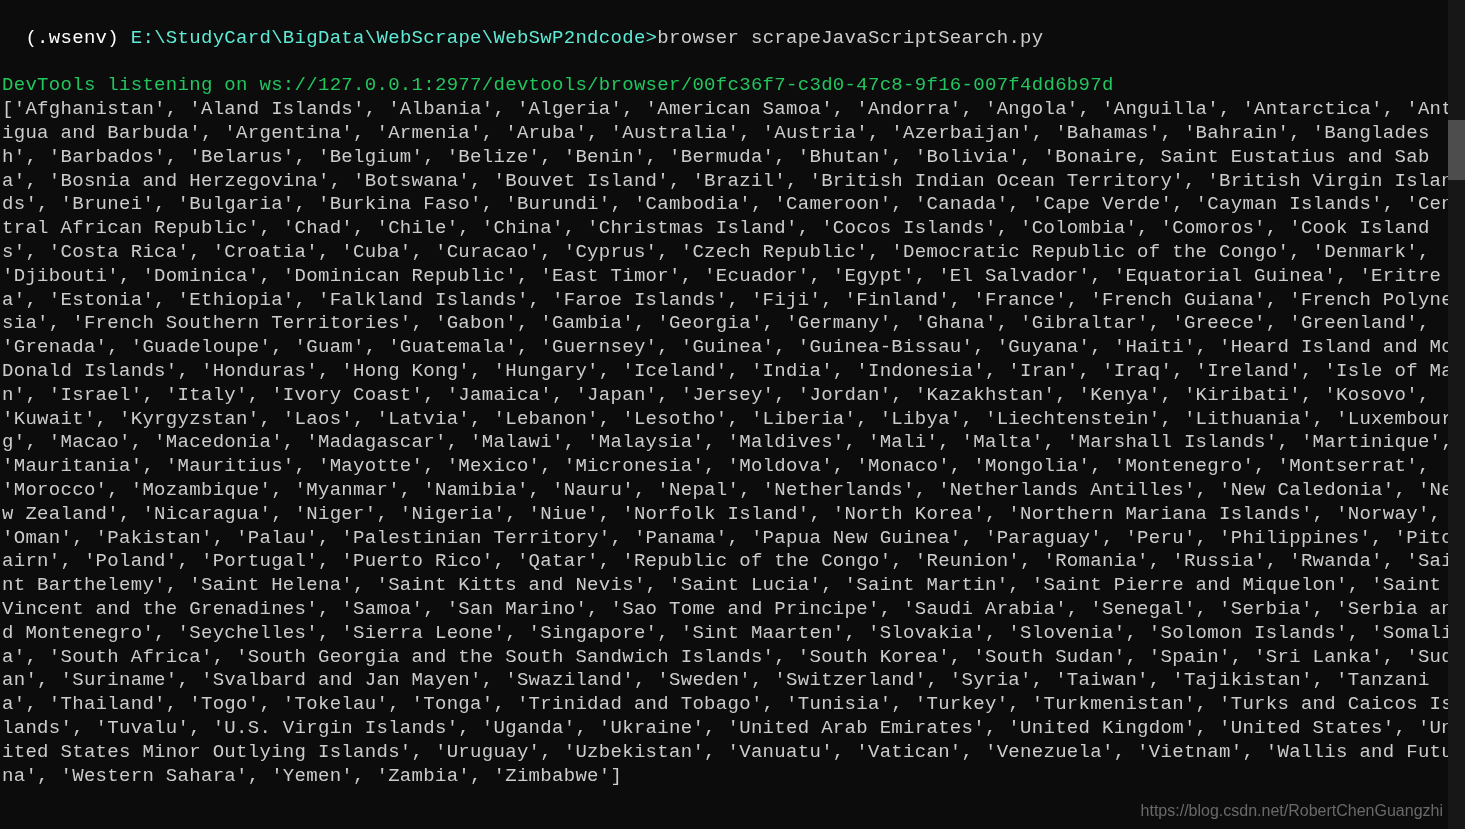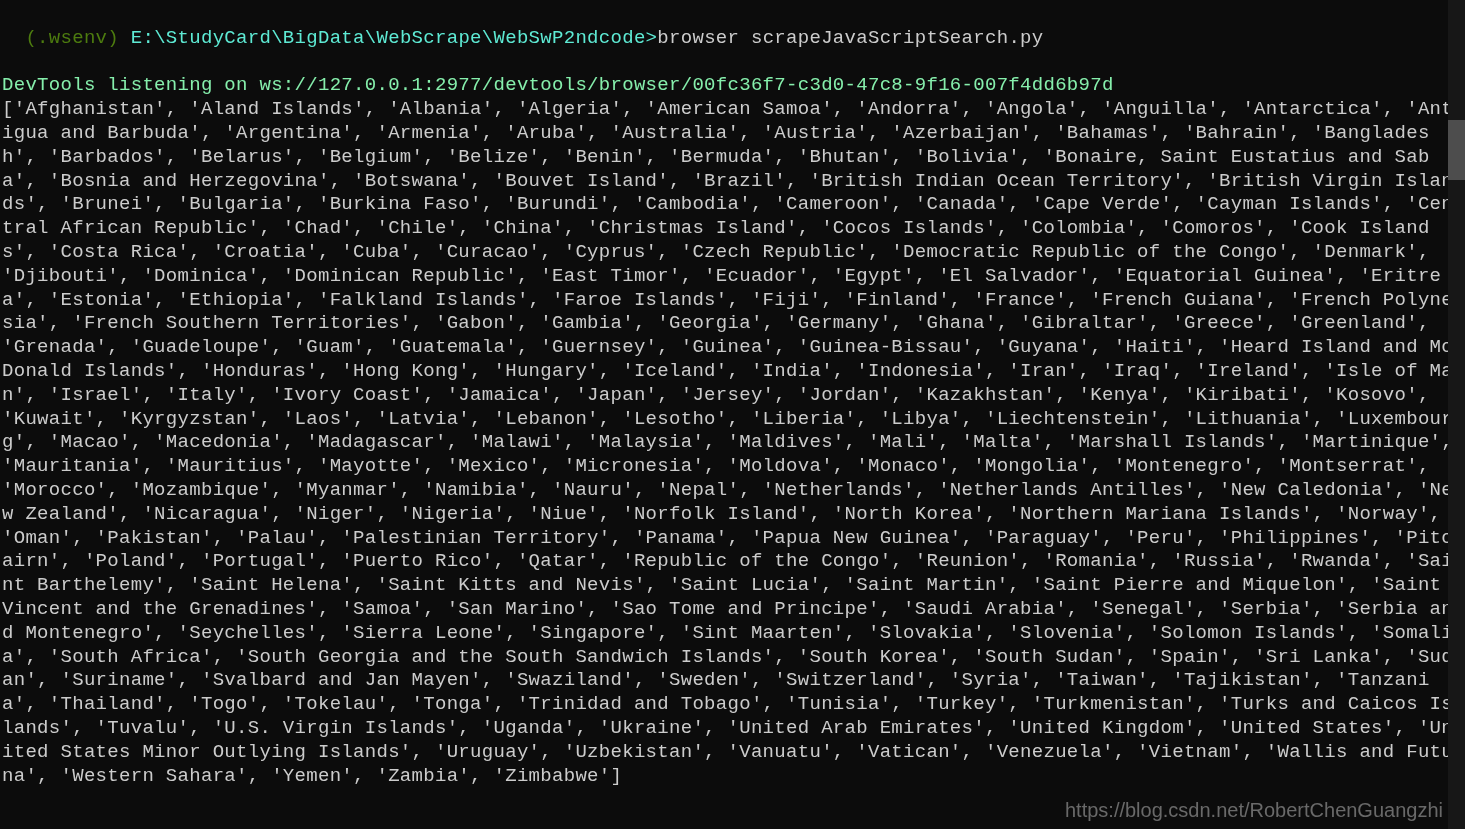--- a/index.html
+++ b/index.html
@@ -18,25 +18,25 @@
       width: 100%;
       height: 100%;
       padding: 3px 2px;
       white-space: pre-wrap;
       word-break: break-all;
       letter-spacing: 0.3px;
     }
     .prompt-line {
       color: #cccccc;
     }
-    .prompt-env { color: #4d7c0f; }
+    .prompt-env { color: #ffffff; }
     .prompt-path { color: #5eead4; }
     .prompt-cmd { color: #cccccc; }
     .devtools-line {
-      color: #86efac;
+      color: #22c55e;
       margin-top: 23px;
     }
     .output {
       color: #cccccc;
     }
     .scrollbar {
       position: absolute;
       right: 0;
       top: 0;
       width: 17px;
@@ -49,21 +49,21 @@
       top: 120px;
       width: 17px;
       height: 60px;
       background: #4d4d4d;
     }
     .watermark {
       position: absolute;
       right: 22px;
       bottom: 6px;
       color: #888;
-      font-size: 20px;
+      font-size: 16px;
       font-family: Arial, sans-serif;
       letter-spacing: 0;
       opacity: 0.75;
     }
   </style>
 </head>
 <body>
 
 <div class="terminal">
   <span class="prompt-line"><span class="prompt-env">(.wsenv)</span> <span class="prompt-path">E:\StudyCard\BigData\WebScrape\WebSwP2ndcode&gt;</span><span class="prompt-cmd">browser scrapeJavaScriptSearch.py</span></span>

